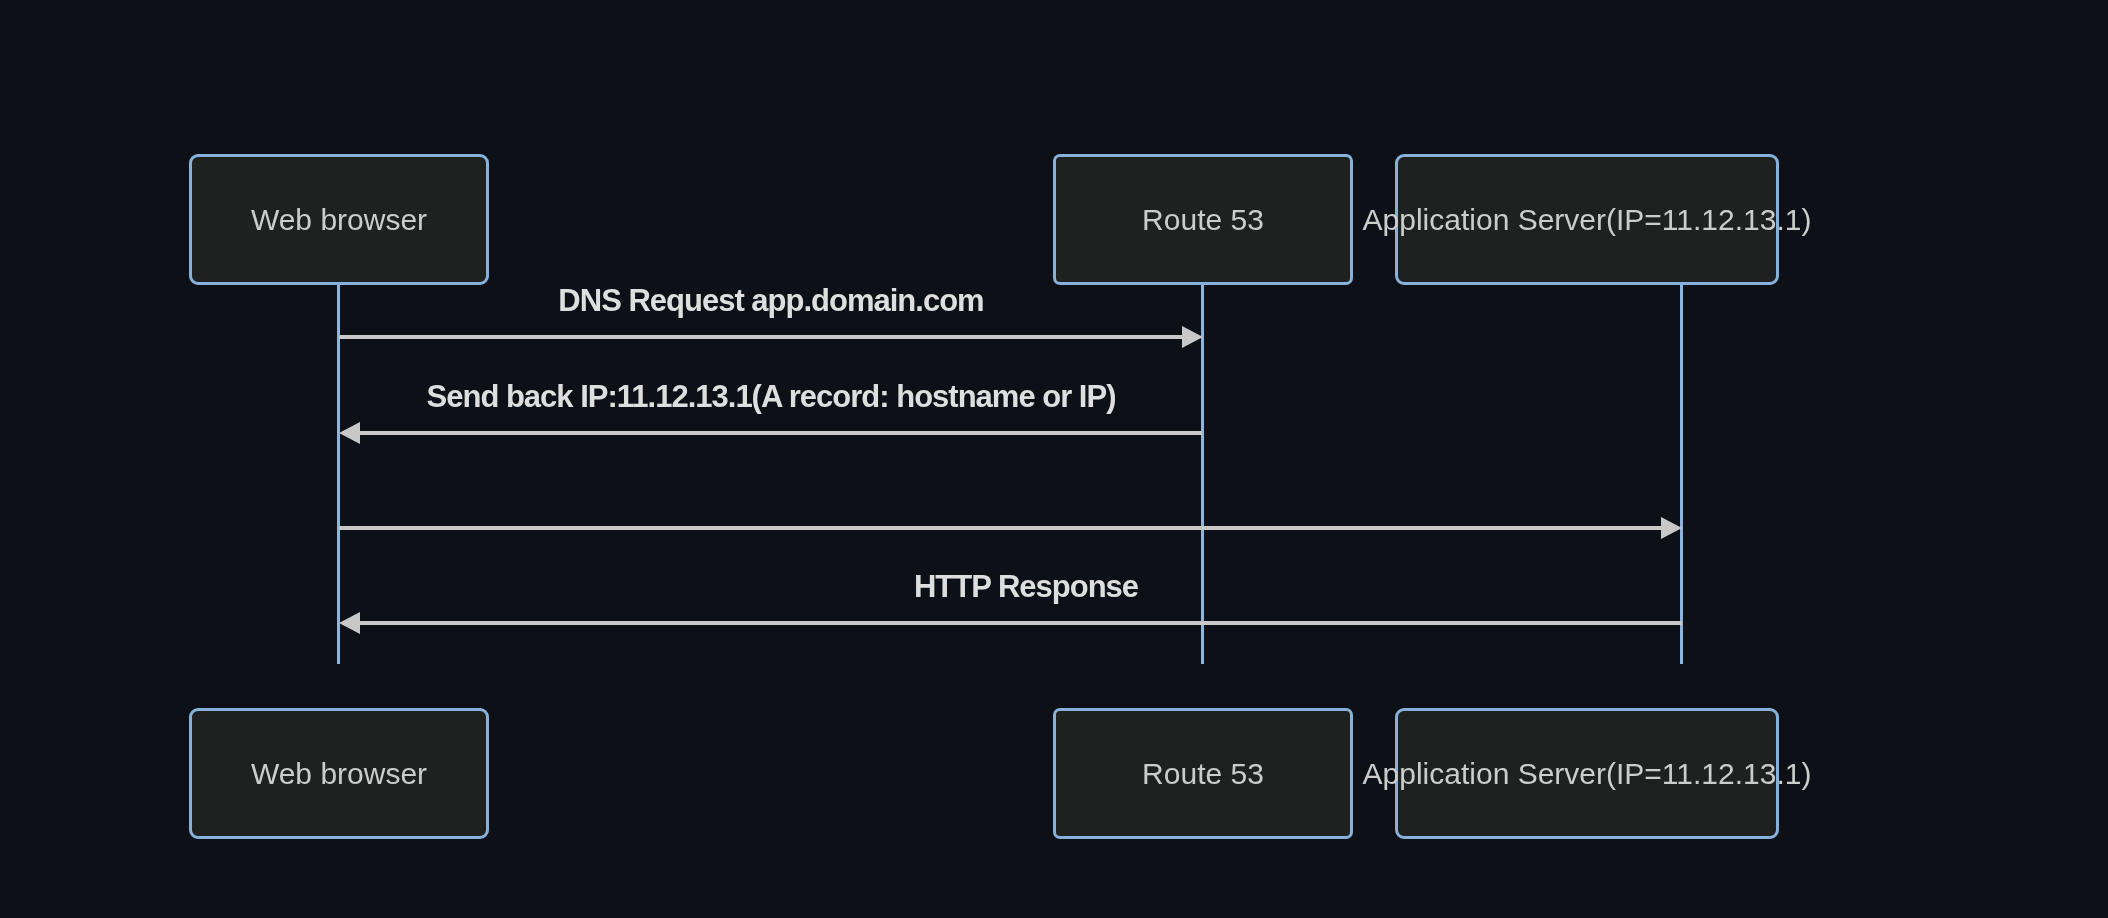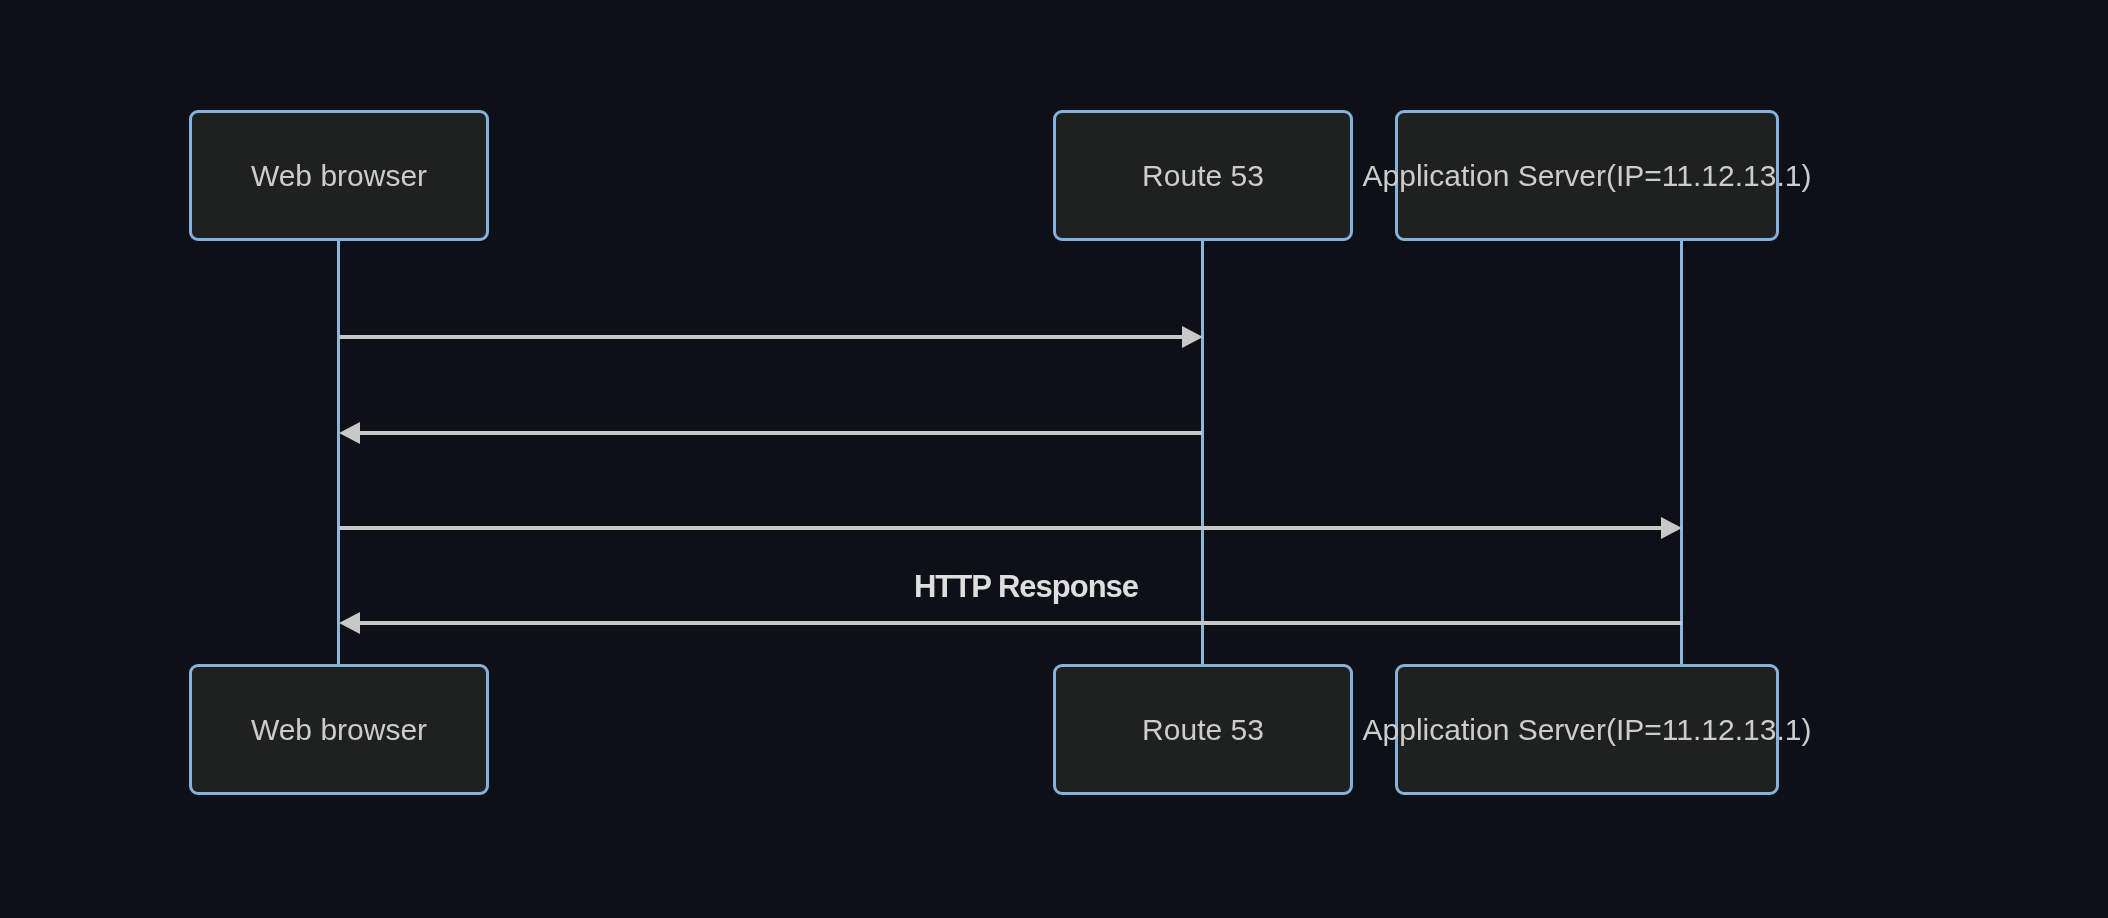--- a/index.html
+++ b/index.html
@@ -27,23 +27,24 @@
     background: var(--actor-bg);
     border: 3px solid var(--actor-border);
     border-radius: 9px;
     display: flex;
     align-items: center;
     justify-content: center;
     color: var(--actor-text);
     font-size: 30px;
     white-space: nowrap;
     z-index: 3;
+    margin-top: 44px;
   }
   .actor-web    { left: 189px;  width: 300px; }
-  .actor-route  { left: 1053px; width: 300px; }
+  .actor-route  { left: 1053px; width: 300px; border-radius: 7px; }
   .actor-app    { left: 1395px; width: 384px; }
   .row-top      { top: 110px; }
   .row-bottom   { top: 664px; }
   .lifeline {
     position: absolute;
     top: 241px;
     height: 423px;
     width: 3px;
     background: var(--lifeline);
     z-index: 1;
@@ -117,23 +118,25 @@
   <div class="actor-box actor-web row-bottom">
     <span>Web browser</span>
   </div>
   <div class="actor-box actor-route row-bottom">
     <span>Route 53</span>
   </div>
   <div class="actor-box actor-app row-bottom">
     <span>Application Server(IP=11.12.13.1)</span>
   </div>
 
+  <div class="msg-label m1-label">DNS Request app.domain.com</div>
   <div class="msg-line m1-line"></div>
   <div class="arrowhead right m1-head"></div>
 
+  <div class="msg-label m2-label">Send back IP:11.12.13.1(A record: hostname or IP)</div>
   <div class="msg-line m2-line"></div>
   <div class="arrowhead left m2-head"></div>
 
   <div class="msg-line m3-line"></div>
   <div class="arrowhead right m3-head"></div>
 
   <div class="msg-label m4-label">HTTP Response</div>
   <div class="msg-line m4-line"></div>
   <div class="arrowhead left m4-head"></div>
 

